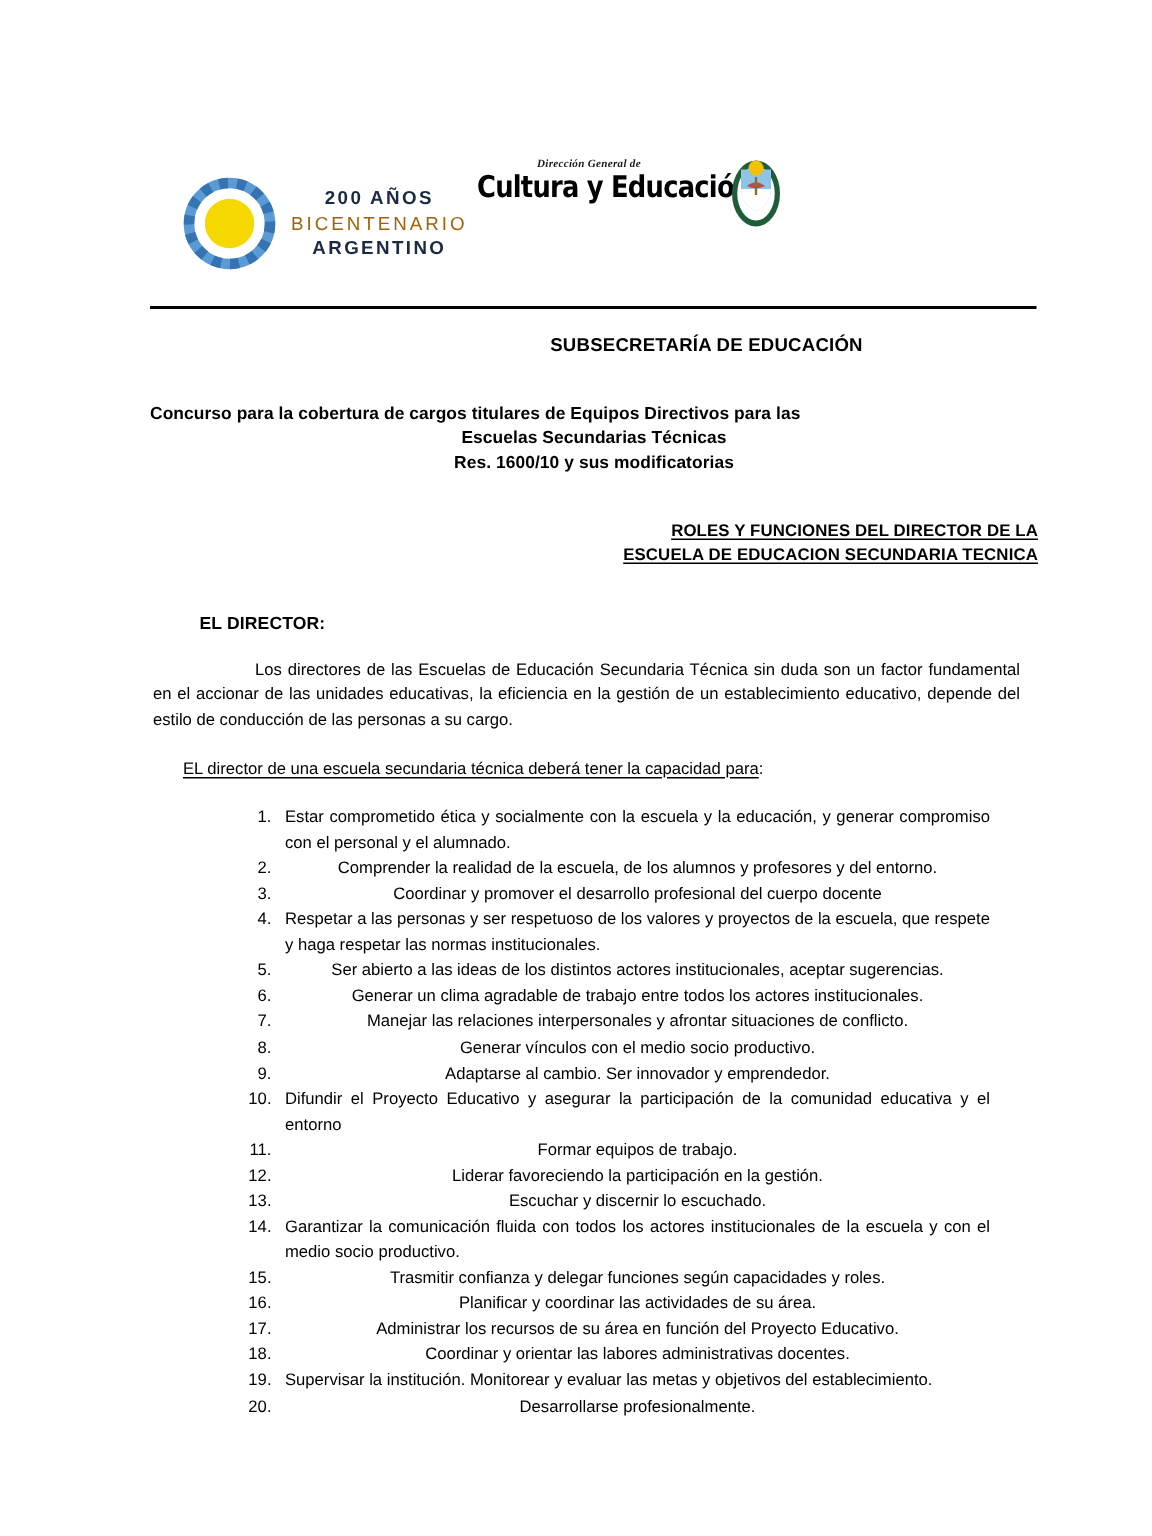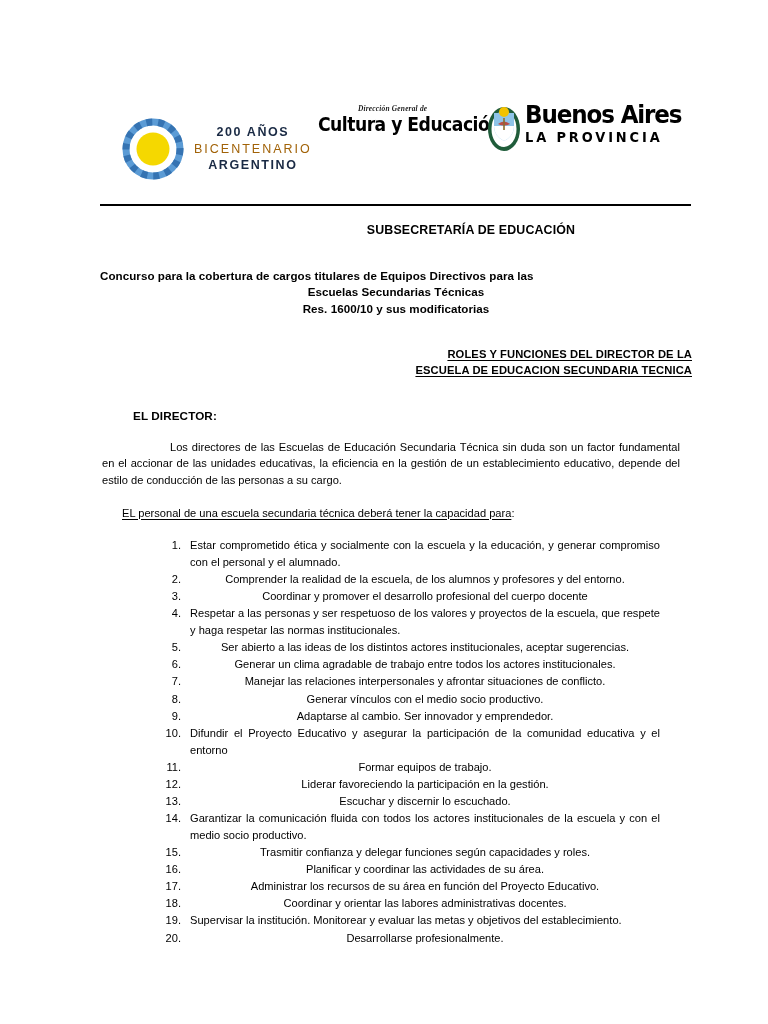--- a/index.html
+++ b/index.html
@@ -272,24 +272,20 @@
         <svg width="34" height="48" viewBox="0 0 34 48" aria-hidden="true">
           <ellipse cx="17" cy="25" rx="16" ry="22" fill="#1f5c3a"></ellipse>
           <ellipse cx="17" cy="25" rx="12.5" ry="18" fill="#ffffff"></ellipse>
           <path d="M17 9 l10 0 0 13 q0 10 -10 15 q-10 -5 -10 -15 l0 -13 z" fill="#8fc4e8"></path>
           <path d="M7 22 l20 0 0 0 q0 10 -10 15 q-10 -5 -10 -15 z" fill="#ffffff"></path>
           <circle cx="17" cy="8" r="5" fill="#f2c200"></circle>
           <path d="M11 20 q6 -5 12 0 q-6 3 -12 0 z" fill="#c0392b" opacity="0.85"></path>
           <rect x="16.2" y="14" width="1.6" height="12" fill="#8a6d2f"></rect>
         </svg>
       </div>
-      <div class="ba-text">
-        <div class="ba-big">Buenos Aires</div>
-        <div class="ba-sub">LA PROVINCIA</div>
-      </div>
     </div>
   </div>
 
   <div class="hrule"></div>
 
   <div class="content">
 
     <div class="dept-block">
       <div>SUBSECRETARÍA DE EDUCACIÓN</div>
     </div>
@@ -302,21 +298,21 @@
 
     <div class="roles">
       <div><span>ROLES Y FUNCIONES DEL DIRECTOR DE LA</span></div>
       <div><span>ESCUELA DE EDUCACION SECUNDARIA TECNICA</span></div>
     </div>
 
     <div class="director-head">EL DIRECTOR:</div>
 
     <div class="para"><span class="indent"></span><span>Los directores de las Escuelas de Educación Secundaria Técnica  sin duda son un factor fundamental en el accionar de las unidades educativas,  la eficiencia en la gestión de un establecimiento educativo, depende del estilo de conducción  de las personas a su cargo.</span></div>
 
-    <div class="lead-in"><span class="u">EL personal de una escuela secundaria técnica deberá tener la  capacidad para</span><span>:</span></div>
+    <div class="lead-in"><span class="u">EL director de una escuela secundaria técnica deberá tener la  capacidad para</span><span>:</span></div>
 
     <ol class="list" style="list-style:none;padding:0;margin-top:16px;margin-left:56px;">
       <li class="li">
           <span class="num">1.</span>
           <span class="txt">Estar comprometido ética y socialmente con la escuela y  la educación, y generar compromiso con el personal y el alumnado.</span>
         </li>
       <li class="li nojust">
           <span class="num">2.</span>
           <span class="txt">Comprender la realidad de la escuela, de los alumnos y profesores y del entorno.</span>
         </li>

